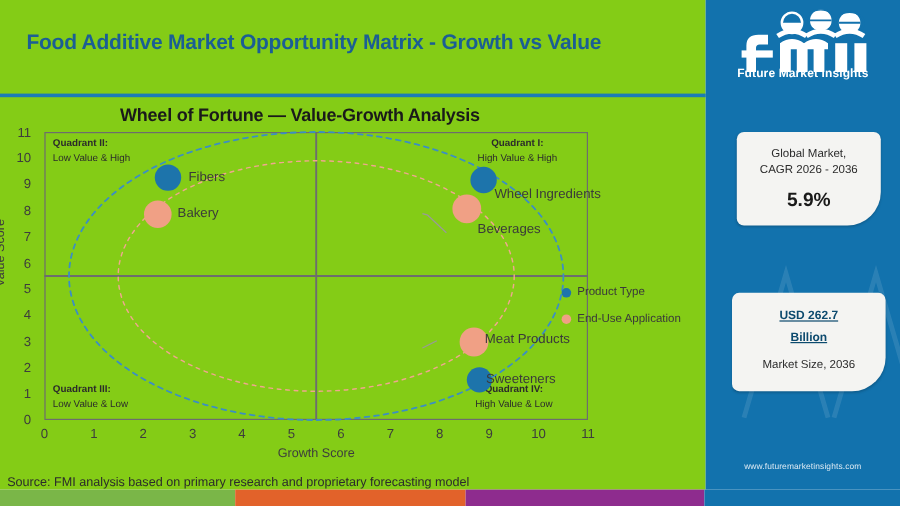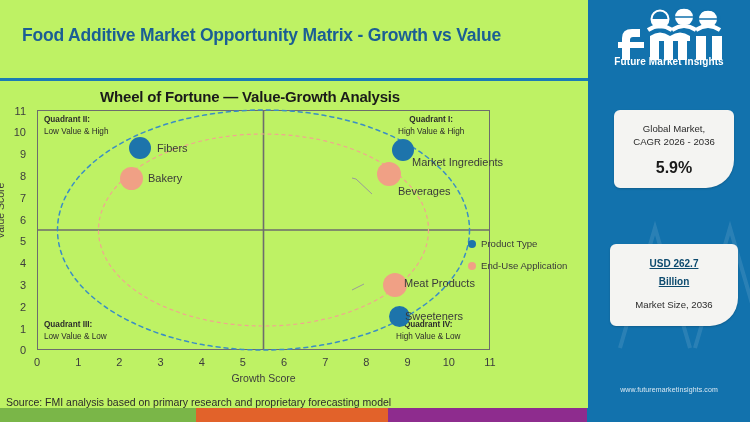--- a/index.html
+++ b/index.html
@@ -8,21 +8,21 @@
     font-family:"Liberation Sans",sans-serif;
     background:#ffffff;
     overflow:hidden;
     position:relative;
   }
   .page{position:absolute;inset:0;}
 
   
   .left{
     position:absolute;left:0;top:0;width:588px;height:408px;
-    background:#bef264;
+    background:#84cc16;
   }
   .title{
     position:absolute;left:22px;top:25px;
     font-size:17.5px;font-weight:bold;color:#1b5e94;
     letter-spacing:-0.2px;white-space:nowrap;
   }
   .title-rule{
     position:absolute;left:0;top:78px;width:588px;height:3px;
     background:#1b7cb5;
   }
@@ -181,21 +181,21 @@
         <span class="sub">Low Value &amp; Low</span>
       </div>
 
       <div class="bubble" style="left:129px;top:53px;width:22px;height:22px;background:#1d74ab"></div>
       <div class="blab" style="left:157px;top:58px">Fibers</div>
 
       <div class="bubble" style="left:120px;top:83px;width:23px;height:23px;background:#f0a085"></div>
       <div class="blab" style="left:148px;top:88px">Bakery</div>
 
       <div class="bubble" style="left:392px;top:55px;width:22px;height:22px;background:#1d74ab"></div>
-      <div class="blab" style="left:412px;top:72px">Market Ingredients</div>
+      <div class="blab" style="left:412px;top:72px">Wheel Ingredients</div>
 
       <div class="bubble" style="left:377px;top:78px;width:24px;height:24px;background:#f0a085"></div>
       <div class="blab" style="left:398px;top:101px">Beverages</div>
 
       <div class="bubble" style="left:383px;top:189px;width:24px;height:24px;background:#f0a085"></div>
       <div class="blab" style="left:404px;top:193px">Meat Products</div>
 
       <div class="bubble" style="left:389px;top:222px;width:21px;height:21px;background:#1d74ab"></div>
       <div class="blab" style="left:405px;top:226px">Sweeteners</div>
 

